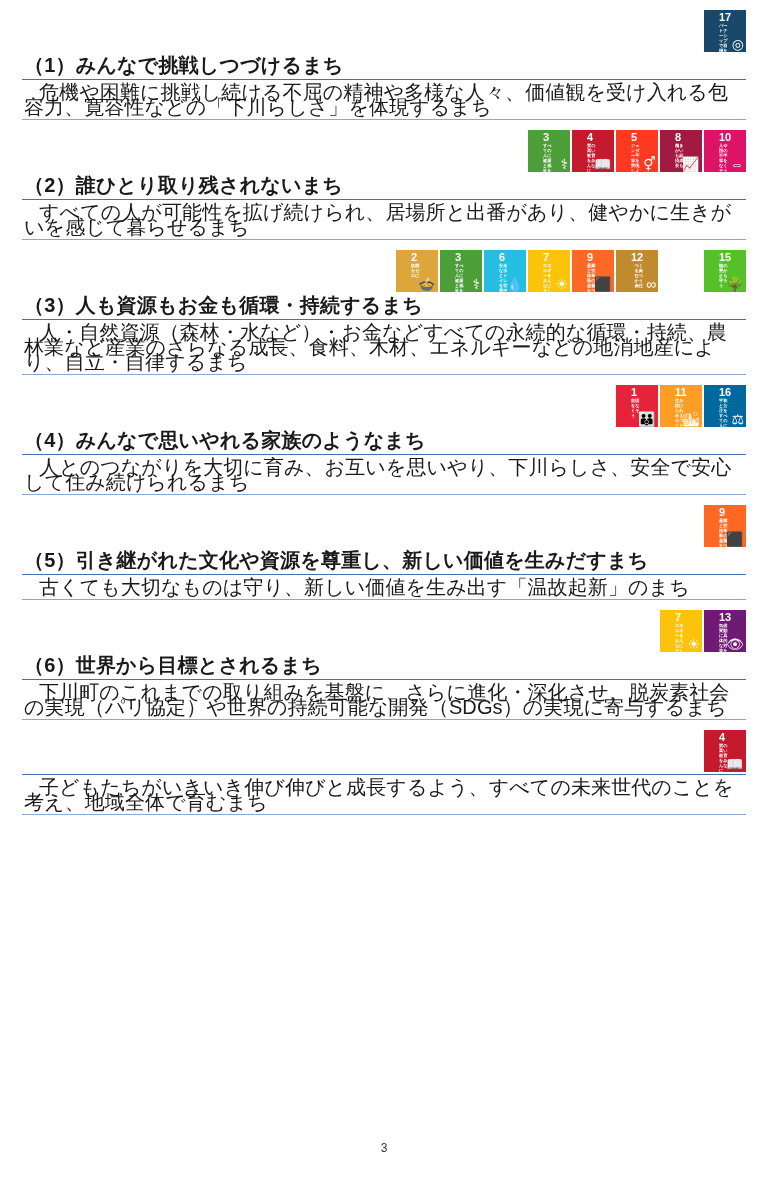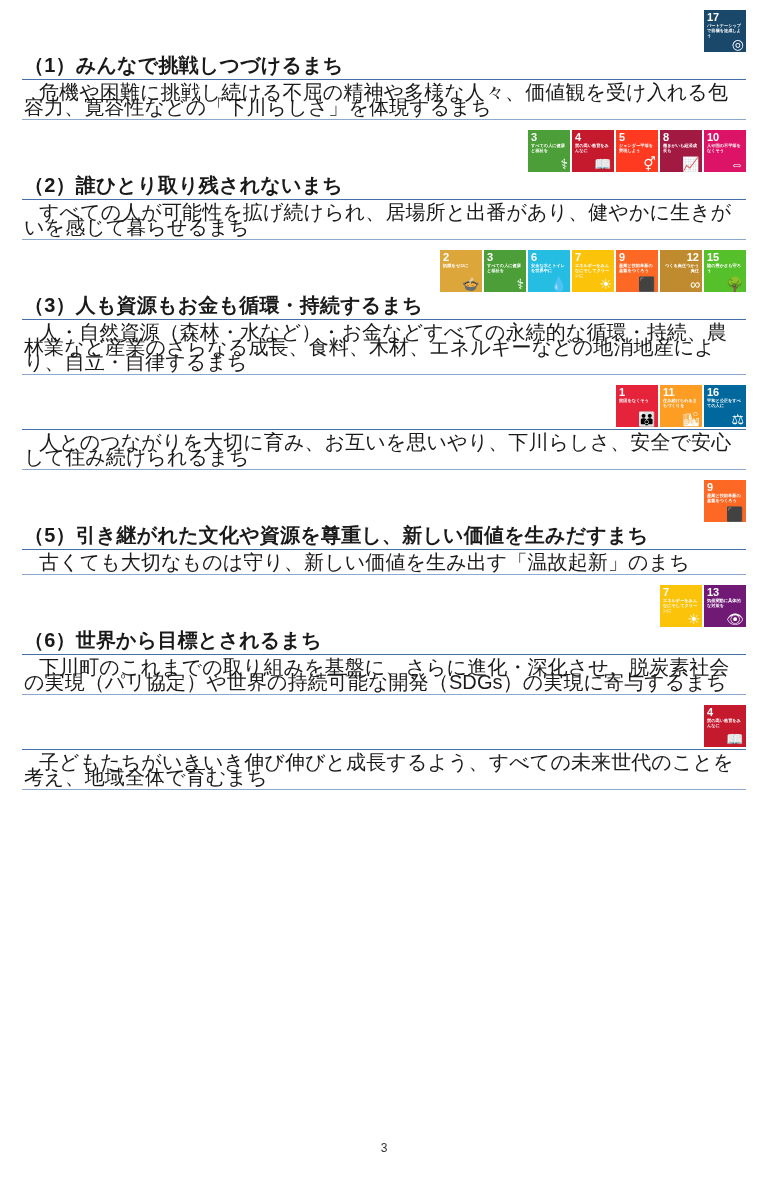--- a/index.html
+++ b/index.html
@@ -33,21 +33,21 @@
     gap: 2px;
     height: 42px;
     margin-bottom: 2px;
   }
   .badge {
     width: 42px;
     height: 42px;
     position: relative;
     color: #ffffff;
     box-sizing: border-box;
-    padding: 2px 3px;
+    padding: 2px 15px;
     overflow: hidden;
   }
   .badge .bnum {
     font-size: 11px;
     font-weight: bold;
     line-height: 11px;
     display: block;
   }
   .badge .btxt {
     font-size: 4.2px;
@@ -179,21 +179,21 @@
             <div class="badge" style="background: rgb(253, 105, 37);">
               <span class="bnum">9</span>
               <span class="btxt">産業と技術革新の基盤をつくろう</span>
               <span class="bicon">⬛</span>
             </div>
             <div class="badge" style="background: rgb(191, 139, 46); text-align: right;">
               <span class="bnum">12</span>
               <span class="btxt">つくる責任つかう責任</span>
               <span class="bicon">∞</span>
             </div>
-            <div class="badge" style="background: rgb(86, 192, 43);">
+            <div class="badge" style="background: rgb(86, 192, 43); margin-left: 44px;">
               <span class="bnum">15</span>
               <span class="btxt">陸の豊かさも守ろう</span>
               <span class="bicon">🌳</span>
             </div>
           </div>
           <div class="heading">（3）人も資源もお金も循環・持続するまち</div>
           <hr class="rule">
           <div class="body-text">人・自然資源（森林・水など）・お金などすべての永続的な循環・持続、農林業など産業のさらなる成長、食料、木材、エネルギーなどの地消地産により、自立・自律するまち</div>
           <hr class="rule thin">
         </div>
@@ -210,20 +210,21 @@
               <span class="bnum">11</span>
               <span class="btxt">住み続けられるまちづくりを</span>
               <span class="bicon">🏙</span>
             </div>
             <div class="badge" style="background: rgb(0, 104, 157); margin-top: 8px;">
               <span class="bnum">16</span>
               <span class="btxt">平和と公正をすべての人に</span>
               <span class="bicon">⚖</span>
             </div>
           </div>
+          <div class="heading">（4）みんなで思いやれる家族のようなまち</div>
           <hr class="rule">
           <div class="body-text">人とのつながりを大切に育み、お互いを思いやり、下川らしさ、安全で安心して住み続けられるまち</div>
           <hr class="rule thin">
         </div>
       </div>
       <div class="section">
         <div class="sec-inner">
           <div class="badges">
             <div class="badge" style="background: rgb(253, 105, 37);">
               <span class="bnum">9</span>

